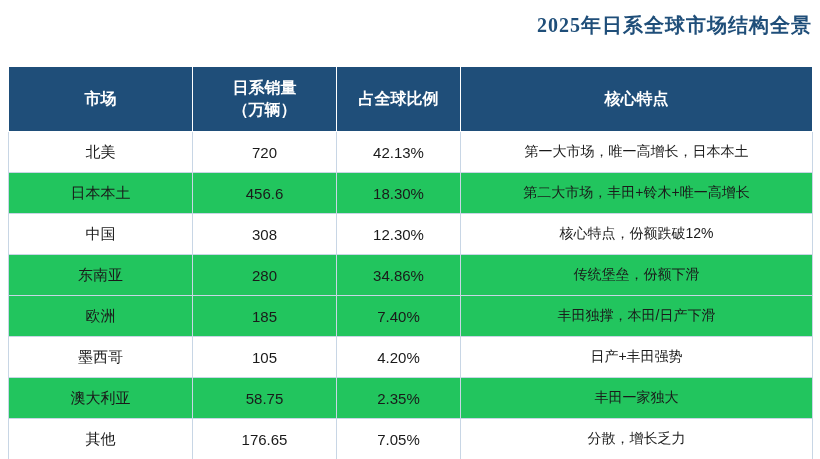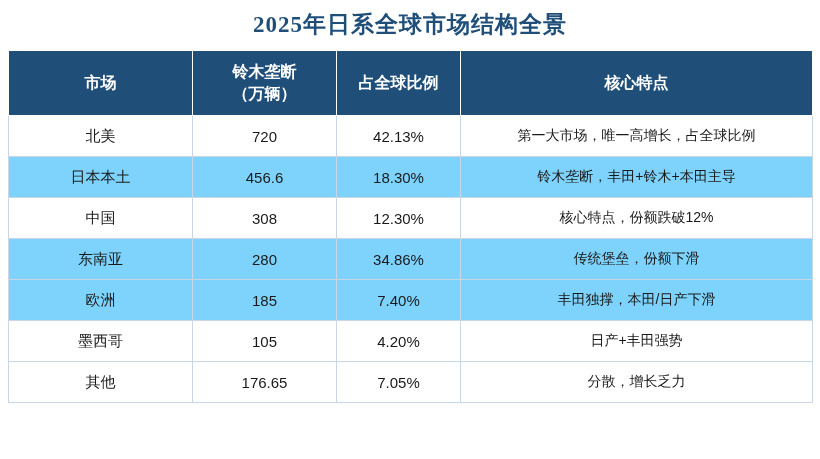--- a/index.html
+++ b/index.html
@@ -14,27 +14,27 @@
     overflow: hidden;
   }
   .page {
     width: 820px;
     height: 459px;
     box-sizing: border-box;
     padding: 6px 8px 0 8px;
     background: #ffffff;
   }
   .title {
-    text-align: center;
+    text-align: right;
     color: #1f4e79;
-    font-size: 23px;
+    font-size: 20px;
     font-weight: bold;
     letter-spacing: 1px;
     line-height: 34px;
-    margin: 2px 0 8px 0;
+    margin: 2px 0 24px 0;
     font-family: "Liberation Serif", "DejaVu Serif", serif;
   }
   table.data-table {
     width: 804px;
     border-collapse: collapse;
     table-layout: fixed;
     margin: 0 auto;
   }
   table.data-table col.c0 { width: 184px; }
   table.data-table col.c1 { width: 144px; }
@@ -66,21 +66,21 @@
     border: 1px solid #c8d6e5;
     padding: 1px 4px;
     font-family: "Liberation Sans", sans-serif;
     white-space: nowrap;
     overflow: hidden;
   }
   tbody tr.odd td {
     background: #ffffff;
   }
   tbody tr.even td {
-    background: #7dd3fc;
+    background: #22c55e;
   }
   tbody td.feature {
     font-size: 14px;
   }
 </style>
 </head>
 <body>
 
 <div class="page">
   <div class="title">2025年日系全球市场结构全景</div>
@@ -91,43 +91,43 @@
         <col class="c1">
         <col class="c2">
         <col class="c3">
     </colgroup>
     <thead>
       <tr>
         <th>
           <span>市场</span>
         </th>
         <th>
-          <span>铃木垄断</span>
+          <span>日系销量</span>
           <span class="sub">（万辆）</span>
         </th>
         <th>
           <span>占全球比例</span>
         </th>
         <th>
           <span>核心特点</span>
         </th>
       </tr>
     </thead>
     <tbody>
       <tr class="odd">
         <td>北美</td>
         <td>720</td>
         <td>42.13%</td>
-        <td class="feature">第一大市场，唯一高增长，占全球比例</td>
+        <td class="feature">第一大市场，唯一高增长，日本本土</td>
       </tr>
       <tr class="even">
         <td>日本本土</td>
         <td>456.6</td>
         <td>18.30%</td>
-        <td class="feature">铃木垄断，丰田+铃木+本田主导</td>
+        <td class="feature">第二大市场，丰田+铃木+唯一高增长</td>
       </tr>
       <tr class="odd">
         <td>中国</td>
         <td>308</td>
         <td>12.30%</td>
         <td class="feature">核心特点，份额跌破12%</td>
       </tr>
       <tr class="even">
         <td>东南亚</td>
         <td>280</td>
@@ -139,20 +139,26 @@
         <td>185</td>
         <td>7.40%</td>
         <td class="feature">丰田独撑，本田/日产下滑</td>
       </tr>
       <tr class="odd">
         <td>墨西哥</td>
         <td>105</td>
         <td>4.20%</td>
         <td class="feature">日产+丰田强势</td>
       </tr>
+      <tr class="even">
+        <td>澳大利亚</td>
+        <td>58.75</td>
+        <td>2.35%</td>
+        <td class="feature">丰田一家独大</td>
+      </tr>
       <tr class="odd">
         <td>其他</td>
         <td>176.65</td>
         <td>7.05%</td>
         <td class="feature">分散，增长乏力</td>
       </tr>
     </tbody>
   </table>
 </div>
 

